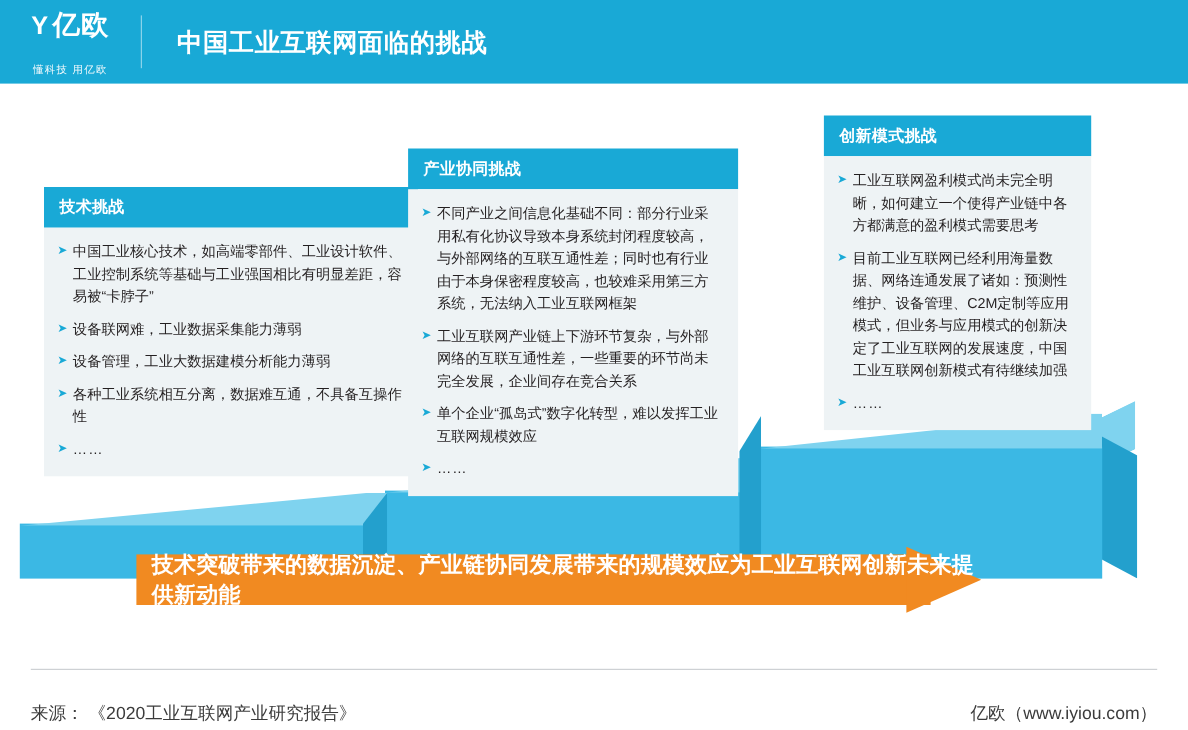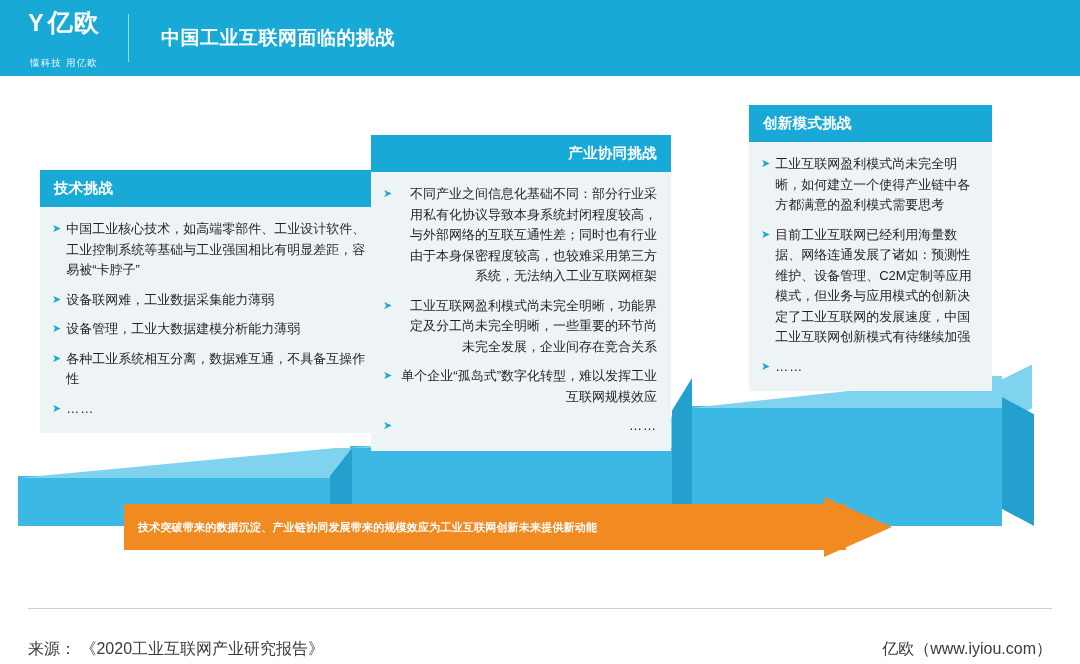--- a/index.html
+++ b/index.html
@@ -28,21 +28,21 @@
   }
   .logo-mark { font-size: 23px; font-weight: bold; }
   .logo-sub {
     margin-top: 18px; font-size: 9.5px; letter-spacing: 1.2px; opacity: .95;
   }
   .header-divider {
     width: 1px; height: 48px; background: rgba(255,255,255,.55);
   }
   .header-title {
     margin-left: 32px; color: #fff;
-    font-size: 19px; font-weight: bold; letter-spacing: .5px;
+    font-size: 23px; font-weight: bold; letter-spacing: .5px;
   }
 
   
   .steps { position: absolute; left: 0; top: 76px; width: 1080px; height: 480px; }
   .step-face {
     position: absolute;
     background: #3bb8e4;
   }
   .step-top {
     position: absolute;
@@ -90,21 +90,21 @@
   .arrow-head {
     position: absolute; left: 700px; top: -7px;
     width: 0; height: 0;
     border-top: 30px solid transparent;
     border-bottom: 30px solid transparent;
     border-left: 68px solid #f18a21;
   }
   .arrow-text {
     position: absolute; left: 14px; top: 0; height: 46px;
     display: flex; align-items: center;
-    color: #fff; font-size: 11px; font-weight: bold; letter-spacing: .2px;
+    color: #fff; font-size: 20px; font-weight: bold; letter-spacing: .2px;
     z-index: 2;
   }
 
   
   .footer-rule {
     position: absolute; left: 28px; top: 608px; width: 1024px; height: 1px;
     background: #c9cdd0;
   }
   .footer {
     position: absolute; left: 28px; top: 620px; width: 1024px; height: 40px;
@@ -172,30 +172,30 @@
         <span class="arrow">➤</span>
         <span class="txt">各种工业系统相互分离，数据难互通，不具备互操作性</span>
       </div>
       <div class="bullet ellipsis">
         <span class="arrow">➤</span>
         <span class="txt">……</span>
       </div>
     </div>
   </div>
 
-  <div class="card" style="left:371px; top:135px; width:300px;text-align:right;">
+  <div class="card" style="left:371px; top:135px; width:300px;">
     <div class="card-header">产业协同挑战</div>
     <div class="card-body">
       <div class="bullet">
         <span class="arrow">➤</span>
         <span class="txt">不同产业之间信息化基础不同：部分行业采用私有化协议导致本身系统封闭程度较高，与外部网络的互联互通性差；同时也有行业由于本身保密程度较高，也较难采用第三方系统，无法纳入工业互联网框架</span>
       </div>
       <div class="bullet">
         <span class="arrow">➤</span>
-        <span class="txt">工业互联网盈利模式尚未完全明晰，功能界定及分工尚未完全明晰，一些重要的环节尚未完全发展，企业间存在竞合关系</span>
+        <span class="txt">工业互联网产业链上下游环节复杂，与外部网络的互联互通性差，一些重要的环节尚未完全发展，企业间存在竞合关系</span>
       </div>
       <div class="bullet">
         <span class="arrow">➤</span>
         <span class="txt">单个企业“孤岛式”数字化转型，难以发挥工业互联网规模效应</span>
       </div>
       <div class="bullet ellipsis">
         <span class="arrow">➤</span>
         <span class="txt">……</span>
       </div>
     </div>

